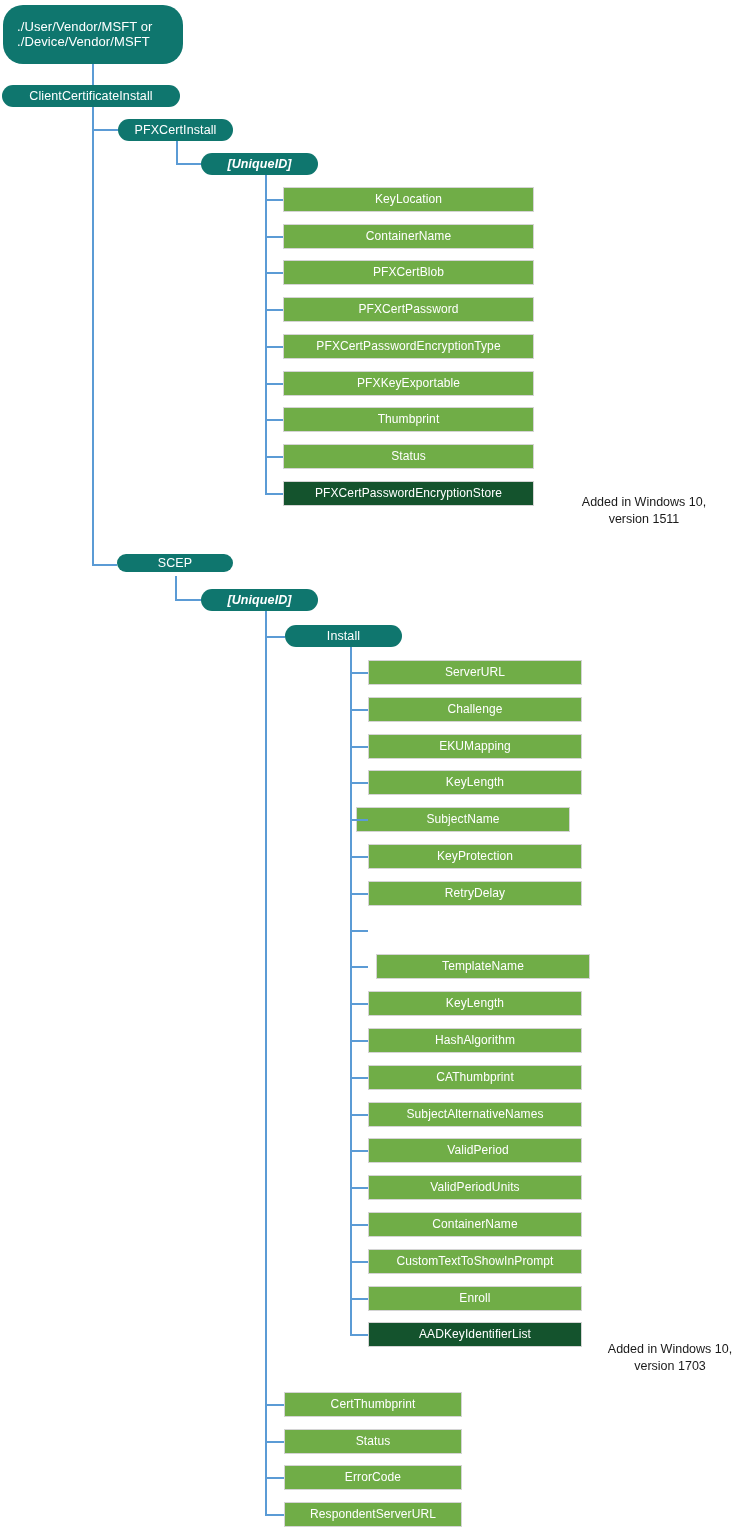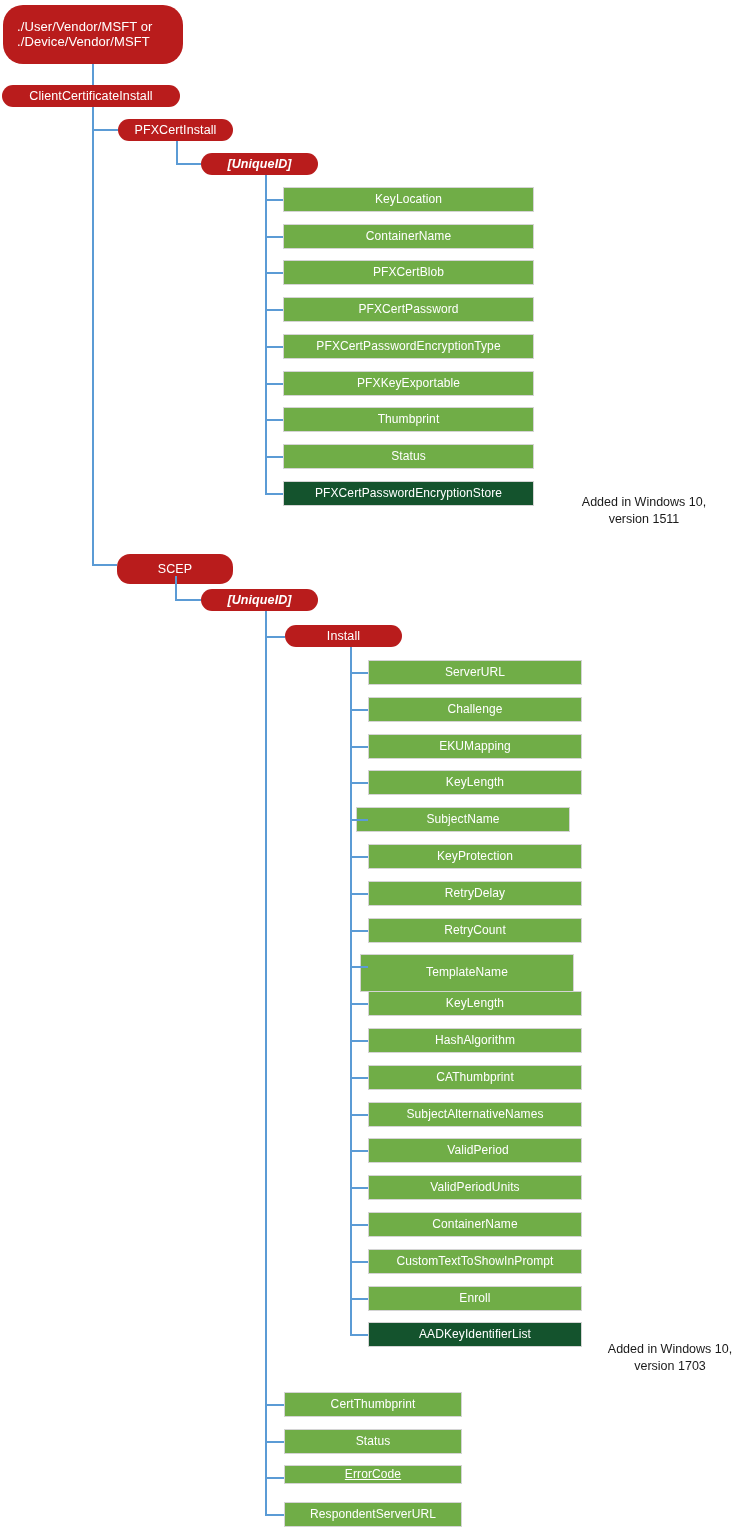--- a/index.html
+++ b/index.html
@@ -40,21 +40,21 @@
     justify-content: center;
     text-align: center;
     color: #ffffff;
     line-height: 1.15;
     white-space: nowrap;
     letter-spacing: 0.1px;
   }
 
   
   .pill {
-    background: #b91c1c;
+    background: #0f766e;
     border-radius: 13px;
     font-size: 12.5px;
   }
   .pill.root {
     border-radius: 20px;
     white-space: normal;
     font-size: 13px;
     text-align: left;
     justify-content: flex-start;
     padding: 0 14px;
@@ -94,21 +94,21 @@
 
 <div class="node pill root" style="left: 3px; top: 5px; width: 180px; height: 59px;">
       <div>
         <span class="root-line1">./User/Vendor/MSFT or</span>
         <span class="root-line2">./Device/Vendor/MSFT</span>
       </div>
     </div>
     <div class="node pill" style="left: 2px; top: 85px; width: 178px; height: 22px;">ClientCertificateInstall</div>
     <div class="node pill" style="left: 118px; top: 119px; width: 115px; height: 22px;">PFXCertInstall</div>
     <div class="node pill italic" style="left: 201px; top: 153px; width: 117px; height: 22px;">[UniqueID]</div>
-    <div class="node pill" style="left: 117px; top: 554px; width: 116px; height: 30px;">SCEP</div>
+    <div class="node pill" style="left: 117px; top: 554px; width: 116px; height: 18px;">SCEP</div>
     <div class="node pill italic" style="left: 201px; top: 589px; width: 117px; height: 22px;">[UniqueID]</div>
     <div class="node pill" style="left: 285px; top: 625px; width: 117px; height: 22px;">Install</div>
     <div class="node leaf" style="left: 283px; top: 187px; width: 251px; height: 25px;">KeyLocation</div>
     <div class="hline" style="left: 265px; top: 199px; width: 18px;"></div>
     <div class="node leaf" style="left: 283px; top: 224px; width: 251px; height: 25px;">ContainerName</div>
     <div class="hline" style="left: 265px; top: 236px; width: 18px;"></div>
     <div class="node leaf" style="left: 283px; top: 260px; width: 251px; height: 25px;">PFXCertBlob</div>
     <div class="hline" style="left: 265px; top: 272px; width: 18px;"></div>
     <div class="node leaf" style="left: 283px; top: 297px; width: 251px; height: 25px;">PFXCertPassword</div>
     <div class="hline" style="left: 265px; top: 309px; width: 18px;"></div>
@@ -130,23 +130,22 @@
     <div class="node leaf" style="left: 368px; top: 734px; width: 214px; height: 25px;">EKUMapping</div>
     <div class="hline" style="left: 350px; top: 746px; width: 18px;"></div>
     <div class="node leaf" style="left: 368px; top: 770px; width: 214px; height: 25px;">KeyLength</div>
     <div class="hline" style="left: 350px; top: 782px; width: 18px;"></div>
     <div class="node leaf" style="left: 356px; top: 807px; width: 214px; height: 25px;">SubjectName</div>
     <div class="hline" style="left: 350px; top: 819px; width: 18px;"></div>
     <div class="node leaf" style="left: 368px; top: 844px; width: 214px; height: 25px;">KeyProtection</div>
     <div class="hline" style="left: 350px; top: 856px; width: 18px;"></div>
     <div class="node leaf" style="left: 368px; top: 881px; width: 214px; height: 25px;">RetryDelay</div>
     <div class="hline" style="left: 350px; top: 893px; width: 18px;"></div>
-    <div class="node leaf" style="left: 368px; top: 918px; width: 214px; height: 25px;">RetryCount</div>
     <div class="hline" style="left: 350px; top: 930px; width: 18px;"></div>
-    <div class="node leaf" style="left: 360px; top: 954px; width: 214px; height: 38px;">TemplateName</div>
+    <div class="node leaf" style="left: 376px; top: 954px; width: 214px; height: 25px;">TemplateName</div>
     <div class="hline" style="left: 350px; top: 966px; width: 18px;"></div>
     <div class="node leaf" style="left: 368px; top: 991px; width: 214px; height: 25px;">KeyLength</div>
     <div class="hline" style="left: 350px; top: 1003px; width: 18px;"></div>
     <div class="node leaf" style="left: 368px; top: 1028px; width: 214px; height: 25px;">HashAlgorithm</div>
     <div class="hline" style="left: 350px; top: 1040px; width: 18px;"></div>
     <div class="node leaf" style="left: 368px; top: 1065px; width: 214px; height: 25px;">CAThumbprint</div>
     <div class="hline" style="left: 350px; top: 1077px; width: 18px;"></div>
     <div class="node leaf" style="left: 368px; top: 1102px; width: 214px; height: 25px;">SubjectAlternativeNames</div>
     <div class="hline" style="left: 350px; top: 1114px; width: 18px;"></div>
     <div class="node leaf" style="left: 368px; top: 1138px; width: 214px; height: 25px; padding-left: 6px;">ValidPeriod</div>
@@ -159,21 +158,21 @@
     <div class="hline" style="left: 350px; top: 1261px; width: 18px;"></div>
     <div class="node leaf" style="left: 368px; top: 1286px; width: 214px; height: 25px;">Enroll</div>
     <div class="hline" style="left: 350px; top: 1298px; width: 18px;"></div>
     <div class="node leaf blue" style="left: 368px; top: 1322px; width: 214px; height: 25px;">AADKeyIdentifierList</div>
     <div class="hline" style="left: 350px; top: 1334px; width: 18px;"></div>
     <div class="vline" style="left: 350px; top: 647px; height: 688px;"></div>
     <div class="node leaf" style="left: 284px; top: 1392px; width: 178px; height: 25px; text-align: center;">CertThumbprint</div>
     <div class="hline" style="left: 265px; top: 1404px; width: 19px;"></div>
     <div class="node leaf" style="left: 284px; top: 1429px; width: 178px; height: 25px;">Status</div>
     <div class="hline" style="left: 265px; top: 1441px; width: 19px;"></div>
-    <div class="node leaf" style="left: 284px; top: 1465px; width: 178px; height: 19px; text-decoration: underline;">ErrorCode</div>
+    <div class="node leaf" style="left: 284px; top: 1465px; width: 178px; height: 25px;">ErrorCode</div>
     <div class="hline" style="left: 265px; top: 1477px; width: 19px;"></div>
     <div class="node leaf" style="left: 284px; top: 1502px; width: 178px; height: 25px;">RespondentServerURL</div>
     <div class="hline" style="left: 265px; top: 1514px; width: 19px;"></div>
     <div class="vline" style="left: 265px; top: 611px; height: 904px;"></div>
     <div class="vline" style="left: 92px; top: 64px; height: 21px;"></div>
     <div class="vline" style="left: 92px; top: 107px; height: 459px;"></div>
     <div class="hline" style="left: 92px; top: 129px; width: 26px;"></div>
     <div class="hline" style="left: 92px; top: 564px; width: 25px;"></div>
     <div class="vline" style="left: 176px; top: 141px; height: 23px;"></div>
     <div class="hline" style="left: 176px; top: 163px; width: 25px;"></div>

